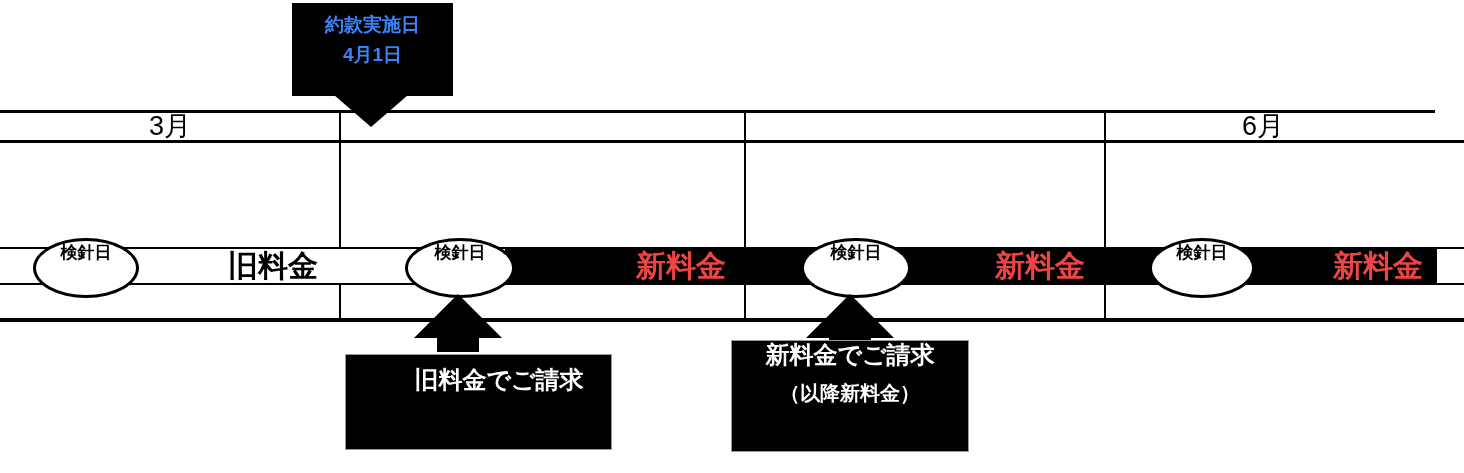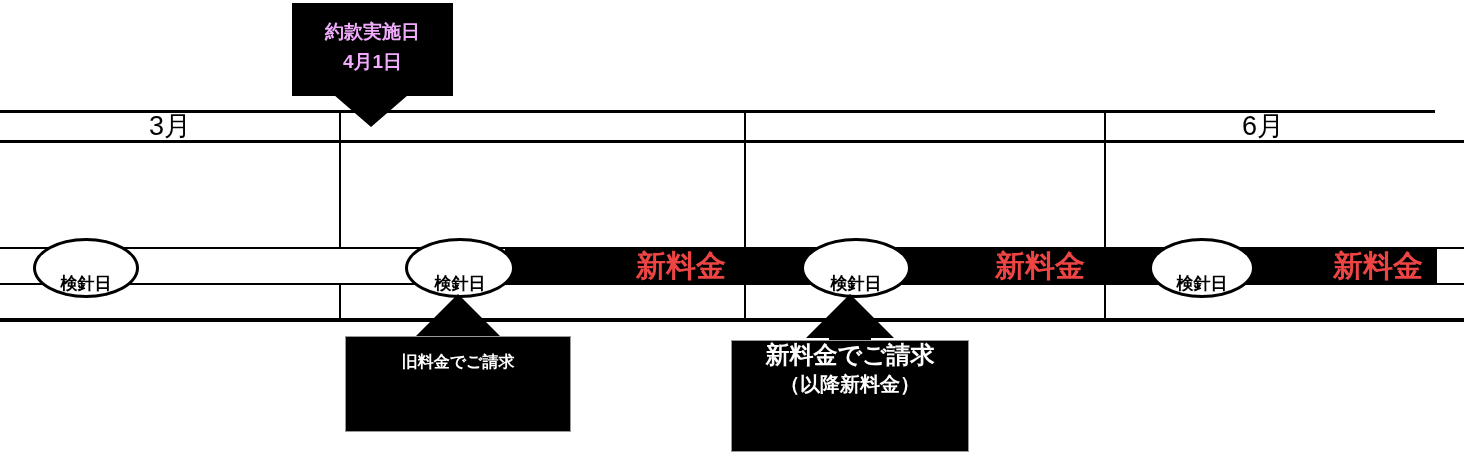--- a/index.html
+++ b/index.html
@@ -6,22 +6,22 @@
   .canvas{
     position:relative;width:1464px;height:473px;background:#ffffff;
     font-family:"Liberation Sans","DejaVu Sans",sans-serif;color:#000;
     overflow:hidden;
   }
   .abs{position:absolute;box-sizing:border-box;}
   .line{position:absolute;background:#000;}
 
   
   .top-callout{
-    left:292px;top:3px;width:161px;height:93px;background:#000;color:#f0abfc;
-    display:flex;flex-direction:column;align-items:center;padding-top:16px;
+    left:292px;top:3px;width:161px;height:93px;background:#000;color:#3b82f6;
+    display:flex;flex-direction:column;align-items:center;padding-top:9px;
     font-weight:bold;font-size:19px;line-height:26px;text-align:center;z-index:6;
   }
   .top-callout .date{margin-top:4px;}
   .down-arrow{
     left:334px;top:95px;width:74px;height:32px;background:#000;z-index:6;
     clip-path:polygon(0 0,100% 0,50% 100%);
   }
 
   
   .month-label{
@@ -39,39 +39,39 @@
   .new-rate-bar{left:505px;top:247px;width:932px;height:38px;background:#000;z-index:2;}
   .bar-label{
     position:absolute;top:250px;width:200px;height:32px;line-height:32px;
     text-align:center;font-size:30px;font-weight:bold;z-index:3;
   }
   .bar-label.new{color:#ef4444;}
 
   
   .oval{
     position:absolute;top:238px;height:54px;background:#fff;border:3px solid #000;
-    border-radius:50%;display:flex;align-items:flex-end;justify-content:center;
+    border-radius:50%;display:flex;align-items:flex-start;justify-content:center;
     font-size:17px;font-weight:bold;z-index:4;
   }
 
   
   .up-arrow-head{
     position:absolute;top:294px;width:88px;height:44px;background:#000;z-index:6;
     clip-path:polygon(50% 0,0 100%,100% 100%);
   }
   .up-arrow-shaft{position:absolute;width:42px;background:#000;z-index:6;}
 
   
   .callout-box{
     position:absolute;background:#000;border:1px solid #999;color:#fff;
     text-align:center;font-weight:bold;z-index:7;
   }
-  .callout-old{left:345px;top:336px;width:224px;height:83px;padding-top:11px;font-size:16px;line-height:28px;}
+  .callout-old{left:345px;top:354px;width:224px;height:83px;padding-top:11px;font-size:24px;line-height:28px;padding-left:41px;}
   .callout-new{left:731px;top:340px;width:236px;height:110px;font-size:24px;line-height:28px;}
-  .callout-new .sub{margin-top:2px;font-size:20px;line-height:26px;}
+  .callout-new .sub{margin-top:11px;font-size:20px;line-height:26px;}
 </style>
 </head>
 <body>
 
 <div class="canvas">
 
   <div class="abs top-callout">
     <div>約款実施日</div>
     <div class="date">4月1日</div>
   </div>
@@ -91,20 +91,21 @@
   <div class="line" style="left:1104px;top:143px;width:2px;height:104px;"></div>
   <div class="line" style="left:339px;top:285px;width:2px;height:33px;"></div>
   <div class="line" style="left:744px;top:285px;width:2px;height:33px;"></div>
   <div class="line" style="left:1104px;top:285px;width:2px;height:33px;"></div>
 
 
   <div class="line" style="left:0;top:247px;width:1464px;height:2px;"></div>
   <div class="line" style="left:0;top:283px;width:1464px;height:2px;"></div>
   <div class="abs new-rate-bar"></div>
 
+  <div class="bar-label" style="left:173px;">旧料金</div>
   <div class="bar-label new" style="left:581px;">新料金</div>
   <div class="bar-label new" style="left:940px;">新料金</div>
   <div class="bar-label new" style="left:1278px;">新料金</div>
 
   <div class="oval" style="left:33px;width:100px;">
     <span>検針日</span>
   </div>
   <div class="oval" style="left:405px;width:104px;">
     <span>検針日</span>
   </div>

